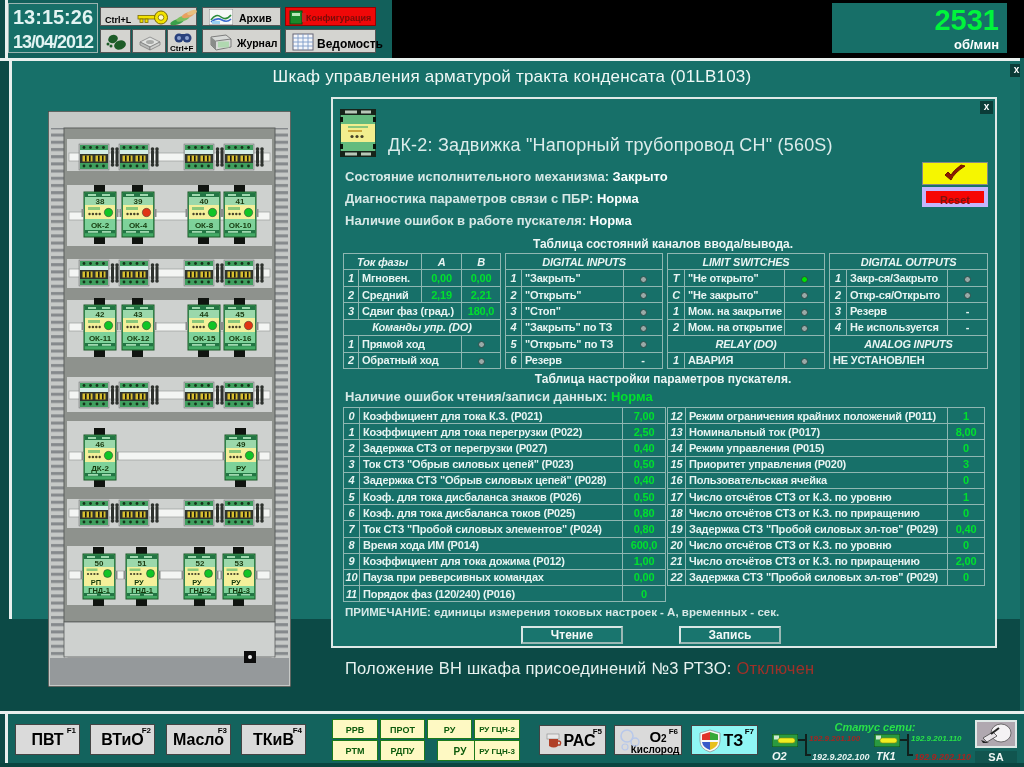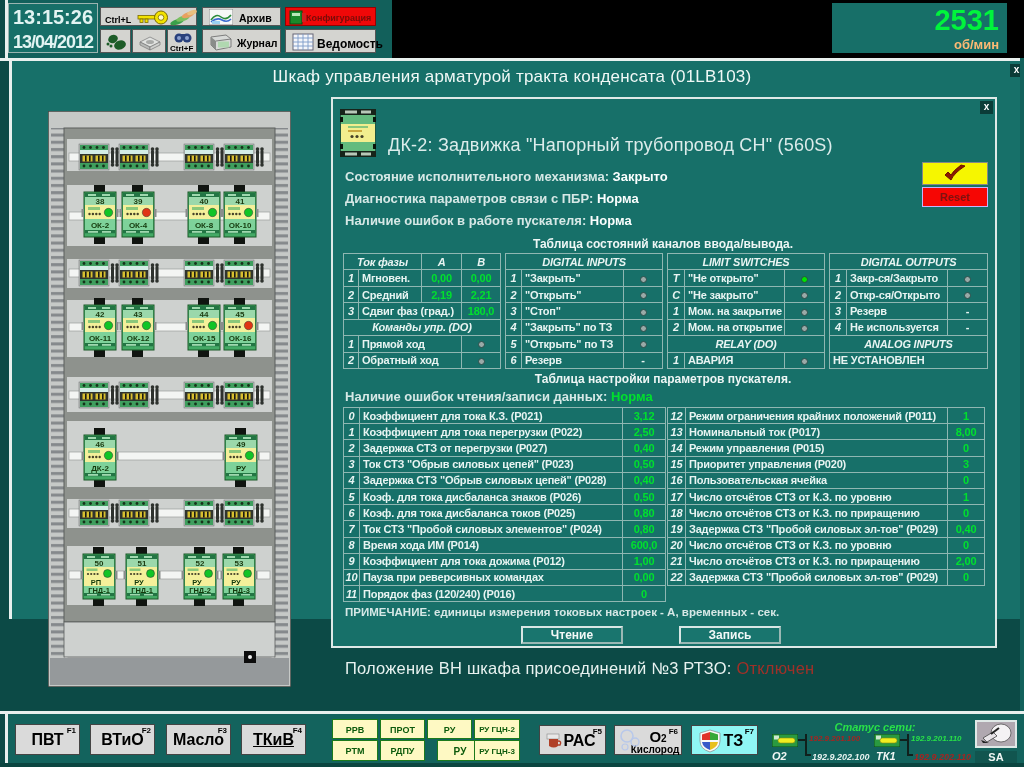--- a/index.html
+++ b/index.html
@@ -6,33 +6,33 @@
 body { position:relative; background:#0c4a46; font-family:"Liberation Sans",sans-serif; overflow:hidden; }
 
 #topbar { position:absolute; left:0; top:0; width:1024px; height:58px; background:#000; }
 #topteal { position:absolute; left:0; top:0; width:392px; height:58px; background:#12605b; }
 #clock { position:absolute; left:8px; top:3px; width:90px; height:50px; background:#176f68; color:#e2f4f2; text-align:center; border:1px solid #9ab4b0; box-sizing:border-box; }
 #clock .t1 { font-size:20px; font-weight:bold; margin-top:2px; letter-spacing:0px;}
 #clock .t2 { font-size:18px; font-weight:bold; margin-top:3px; letter-spacing:-1px; }
 .tbtn { position:absolute; background:#d4d4d0; border:1px solid #555; color:#000; font-weight:bold; font-size:11px; }
 #rpm { position:absolute; left:832px; top:3px; width:175px; height:50px; background:#176f68; text-align:right; }
 #rpm .v { color:#00f43c; font-size:29px; font-weight:bold; margin:1px 8px 0 0; }
-#rpm .u { color:#fdba74; font-size:13px; font-weight:bold; margin:0px 8px 0 0; }
+#rpm .u { color:#ffffff; font-size:13px; font-weight:bold; margin:0px 8px 0 0; }
 
 #main { position:absolute; left:0px; top:58px; width:1024px; height:653px; background:#0c4a46; border-top:3px solid #e8f0ee; box-sizing:border-box; }
 #maininner { position:absolute; left:9px; top:0px; width:1019px; height:558px; border-left:3px solid #e8f0ee; background:#177069; }
 #maintitle { position:absolute; left:0; top:6px; width:1000px; text-align:center; color:#f0f8f6; font-size:17px; letter-spacing:0.2px; }
 .xbtn { position:absolute; width:13px; height:13px; background:#0b3c38; color:#fff; font-size:10px; font-weight:bold; text-align:center; line-height:12px; }
 
 #dialog { position:absolute; left:319px; top:36px; width:666px; height:551px; border:2px solid #dfe9e7; background:#177069; }
 #dialog .ttl { position:absolute; left:55px; color:#dceceb; font-size:18px; letter-spacing:0.2px; white-space:nowrap; }
 #dialog .st { position:absolute; left:12px; color:#d6e8e6; font-size:13px; font-weight:bold; white-space:nowrap; }
 #dialog .st b { color:#fbfefe; }
 #ybtn { position:absolute; left:589px; top:63px; width:66px; height:23px; background:#f6f600; border:1px solid #888; }
-#rbtn { position:absolute; left:589px; top:88px; width:66px; height:20px; background:#f60604; border:1px solid #c4b5fd; color:#7c1210; font-weight:bold; font-size:11px; text-align:center; line-height:19px; }
+#rbtn { position:absolute; left:589px; top:88px; width:66px; height:20px; background:#f60604; border:4px solid #c4b5fd; color:#7c1210; font-weight:bold; font-size:11px; text-align:center; line-height:19px; }
 .tabttl { position:absolute; width:660px; text-align:center; color:#eef6f5; font-size:12px; font-weight:bold; }
 
 .grp { position:absolute; border-collapse:collapse; table-layout:fixed; }
 .grp td { border:1px solid #8fb7b2; color:#e8f4f2; font-size:11px; font-weight:bold; overflow:hidden; white-space:nowrap; padding:0 0 0 3px; height:16.43px; letter-spacing:-0.2px; }
 .grp td.hd { text-align:center; font-style:italic; padding:0; }
 .grp td.ix { font-style:italic; text-align:center; padding:0; }
 .grp td.vl { color:#00e02e; text-align:center; padding:0; }
 .grp td.dt { text-align:center; padding:0; }
 .dot { display:inline-block; width:7px; height:7px; border-radius:50%; background:#9aaaa8; border:1px solid #294d49; vertical-align:middle; }
 .dot.g { background:#00e400; }
@@ -1108,21 +1108,21 @@
     <table class="grp prm" style="left:10px; top:308px; width:322px;">
       <colgroup>
             <col style="width:16px">
             <col style="width:263px">
             <col style="width:43px">
           </colgroup>
       <tbody>
             <tr>
               <td class="ix">0</td>
               <td>Коэффициент для тока К.З. (Р021)</td>
-              <td class="vl">3,12</td>
+              <td class="vl">7,00</td>
             </tr>
       <tr>
               <td class="ix">1</td>
               <td>Коэффициент для тока перегрузки (Р022)</td>
               <td class="vl">2,50</td>
             </tr>
       <tr>
               <td class="ix">2</td>
               <td>Задержка СТЗ от перегрузки (Р027)</td>
               <td class="vl">0,40</td>
@@ -1254,21 +1254,21 @@
         <div class="cap">ПВТ</div>
       </div>
   <div class="fbtn" style="left:82px;">
         <div class="fk">F2</div>
         <div class="cap">ВТиО</div>
       </div>
   <div class="fbtn" style="left:158px;">
         <div class="fk">F3</div>
         <div class="cap">Масло</div>
       </div>
-  <div class="fbtn" style="left:233px;text-decoration:underline;">
+  <div class="fbtn" style="left:233px;">
         <div class="fk">F4</div>
         <div class="cap">ТКиВ</div>
       </div>
   <div class="gbtn" style="left:324px; top:5px;  width:46px; height:20px; line-height:20px;">РРВ</div>
   <div class="gbtn" style="left:372px; top:5px;  width:45px; height:20px; line-height:20px;">ПРОТ</div>
   <div class="gbtn" style="left:419px; top:5px;  width:45px; height:20px; line-height:20px;">РУ</div>
   <div class="gbtn" style="left:466px; top:5px;  width:46px; height:20px; line-height:20px; font-size:8px;">РУ ГЦН-2</div>
   <div class="gbtn" style="left:324px; top:26px; width:46px; height:21px; line-height:21px;">РТМ</div>
   <div class="gbtn" style="left:372px; top:26px; width:45px; height:21px; line-height:21px;">РДПУ</div>
   <div class="gbtn" style="left:429px; top:26px; width:46px; height:21px; line-height:21px; font-size:10px;">РУ ГЦН-1</div>

